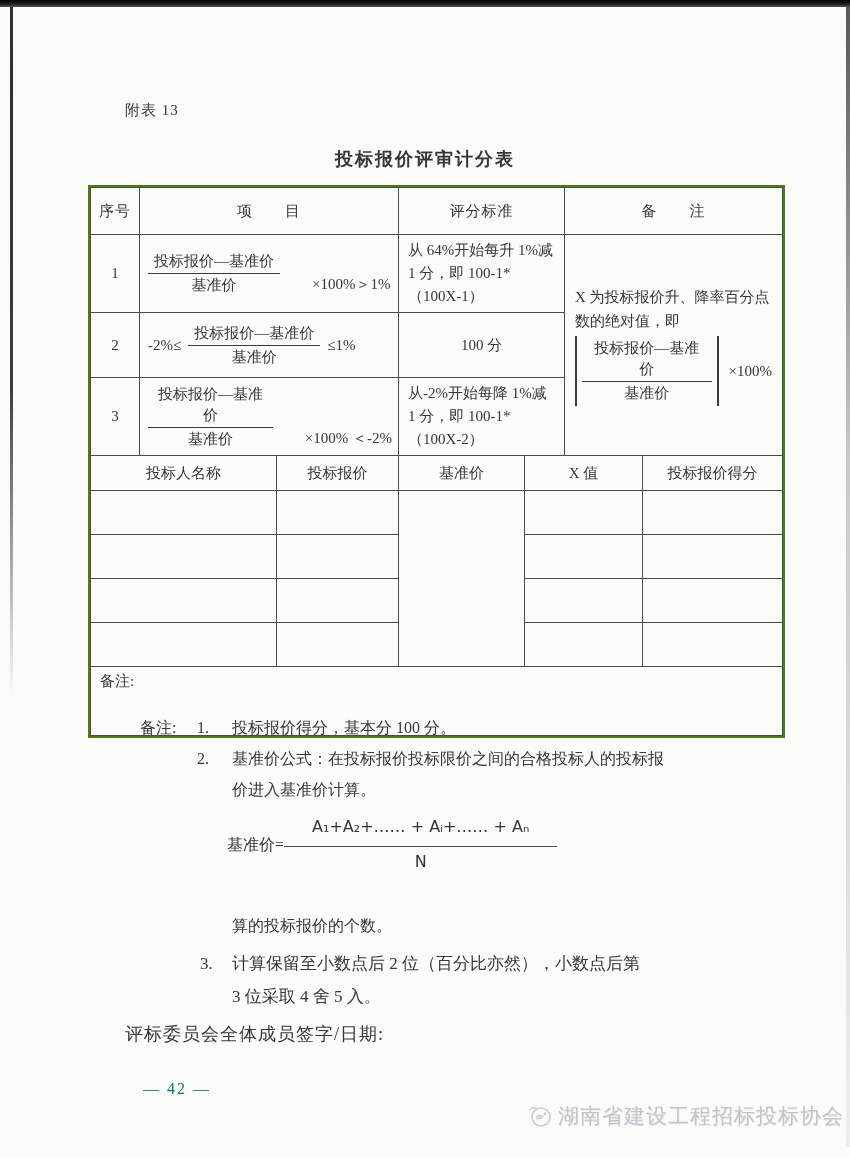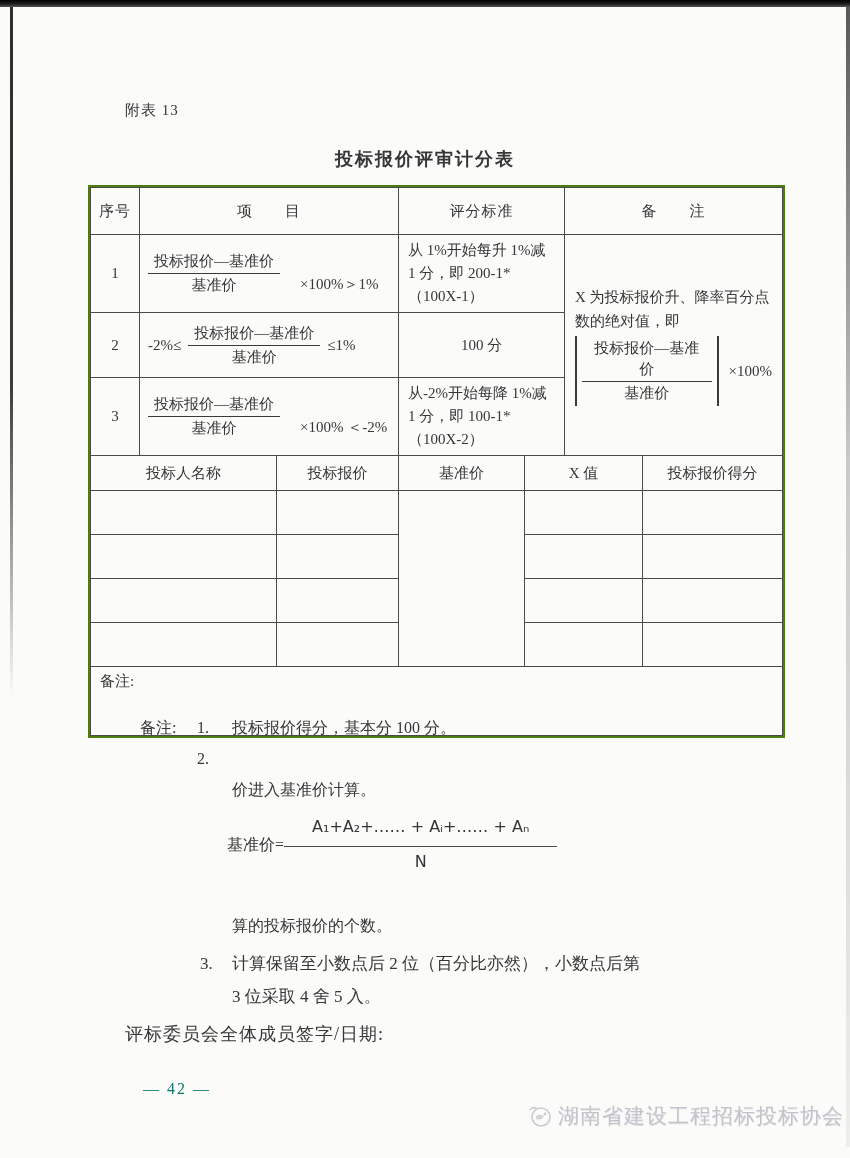--- a/index.html
+++ b/index.html
@@ -31,21 +31,21 @@
   .item-cell{text-align:left;padding-left:8px;}
   .crit-cell{text-align:left;line-height:23px;padding:4px 9px;}
   .crit-center{text-align:center;}
   .remark-cell{text-align:left;padding:8px 10px;line-height:24px;}
 
   .frac{display:inline-block;text-align:center;vertical-align:middle;line-height:21px;}
   .frac .num{display:block;border-bottom:1.5px solid #3a3a3a;padding:0 6px 1px 6px;}
   .frac .den{display:block;padding-top:1px;}
   .item-flex{display:flex;align-items:flex-end;}
   .item-flex.mid{align-items:center;}
-  .item-flex .sfx{margin-left:20px;padding-bottom:2px;white-space:nowrap;}
+  .item-flex .sfx{margin-left:32px;padding-bottom:2px;white-space:nowrap;}
   .item-flex.mid .sfx{padding-bottom:0;margin-left:7px;}
   .item-flex .pfx{margin-right:7px;white-space:nowrap;}
 
   .abs{display:inline-block;border-left:2px solid #3a3a3a;border-right:2px solid #3a3a3a;
     padding:2px 5px;vertical-align:middle;}
   .remark-frac-row{display:flex;align-items:center;margin-top:3px;}
   .remark-frac-row .x100{margin-left:10px;}
 
   .empty-row td{height:39px;}
   .note-footer-cell{height:58px;vertical-align:top;text-align:left;padding:5px 9px;font-size:15px;}
@@ -102,21 +102,21 @@
       <td class="no-cell">1</td>
       <td class="item-cell">
         <div class="item-flex">
           <span class="frac">
             <span class="num">投标报价—基准价</span>
             <span class="den">基准价</span>
           </span>
           <span class="sfx">×100%＞1%</span>
         </div>
       </td>
-      <td class="crit-cell">从 1%开始每升 1%减 1 分，即 200-1*（100X-1）</td>
+      <td class="crit-cell">从 64%开始每升 1%减 1 分，即 100-1*（100X-1）</td>
       <td class="remark-cell" rowspan="3">
         <div>X 为投标报价升、降率百分点数的绝对值，即</div>
         <div class="remark-frac-row">
           <span class="abs">
             <span class="frac">
               <span class="num">投标报价—基准价</span>
               <span class="den">基准价</span>
             </span>
           </span>
           <span class="x100">×100%</span>
@@ -204,21 +204,21 @@
 <div class="notes">
   <div class="nrow">
     <span class="nlabel">备注:</span>
     <span class="nnum">1.</span>
     <span class="nbody">投标报价得分，基本分 100 分。</span>
   </div>
   <div class="nrow">
     <span class="nlabel"></span>
     <span class="nnum">2.</span>
     <span class="nbody">
-      <br>
+      <span>基准价公式：在投标报价投标限价之间的合格投标人的投标报</span><br>
       <span>价进入基准价计算。</span>
     </span>
   </div>
   <div class="formula-block">
     <span class="formula-lhs">基准价=</span>
     <span class="bigfrac">
       <span class="num">A₁+A₂+…… + Aᵢ+…… + Aₙ</span>
       <span class="den">N</span>
     </span>
   </div>

